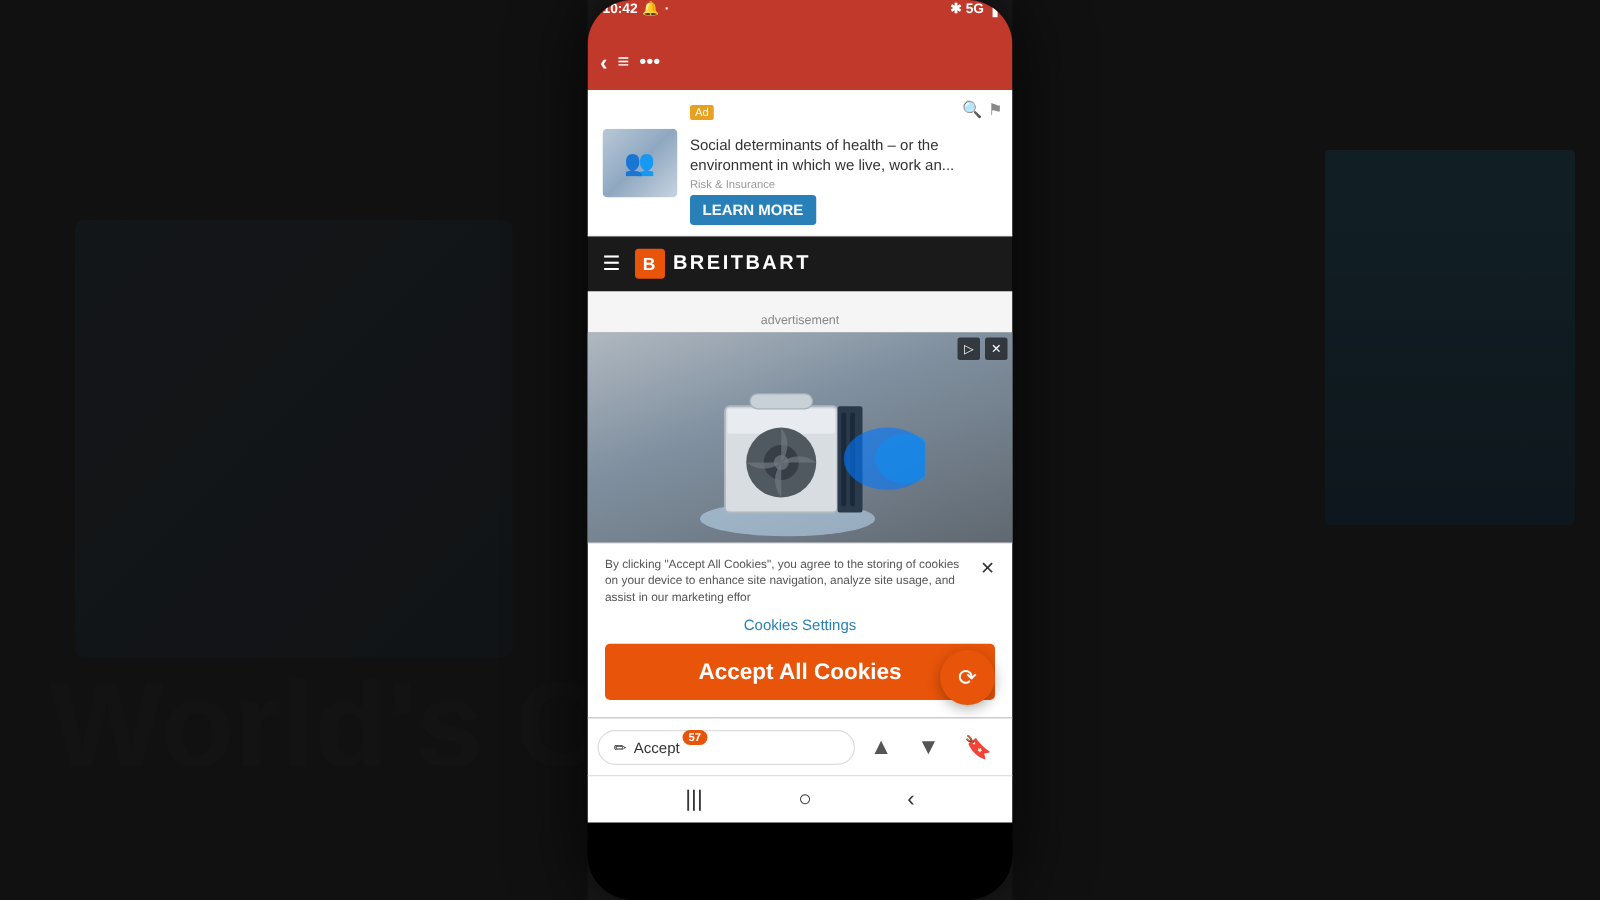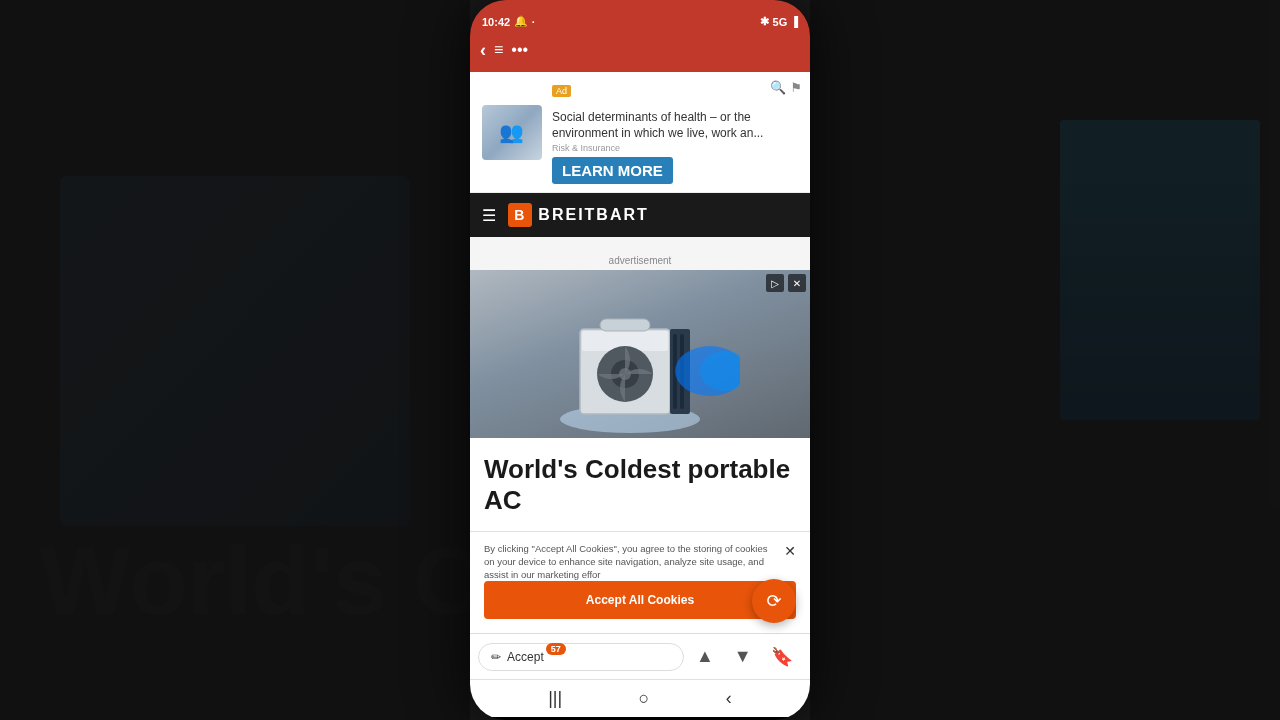--- a/index.html
+++ b/index.html
@@ -24,21 +24,21 @@
       border-radius: 36px;
       overflow: hidden;
       box-shadow: 0 0 60px rgba(0,0,0,0.8);
     }
 
     
     .status-bar {
       background: #c0392b;
       height: 28px;
       display: flex;
-      align-items: flex-end;
+      align-items: flex-start;
       justify-content: space-between;
       padding: 0 12px;
       color: white;
       font-size: 11px;
       font-weight: bold;
     }
 
     .status-left {
       display: flex;
       align-items: center;
@@ -153,21 +153,21 @@
       position: absolute;
       top: 8px;
       right: 8px;
       display: flex;
       gap: 4px;
     }
 
     .learn-more-btn {
       background: #2980b9;
       color: white;
-      font-size: 15px;
+      font-size: 12px;
       border: none;
       padding: 5px 10px;
       border-radius: 3px;
       cursor: pointer;
       margin-top: 4px;
       font-weight: bold;
     }
 
     
     .site-header {
@@ -296,21 +296,21 @@
       text-align: center;
       color: #2980b9;
       font-size: 12px;
       padding: 8px 0;
       text-decoration: none;
     }
 
     .accept-btn {
       background: #e8540a;
       color: white;
-      font-size: 12px;
+      font-size: 18px;
       font-weight: bold;
       border: none;
       width: 100%;
       padding: 12px;
       border-radius: 4px;
       cursor: pointer;
       margin-bottom: 4px;
     }
 
     
@@ -543,30 +543,28 @@
           <rect x="130" y="55" width="20" height="85" rx="2" fill="#2a3a4a"></rect>
           <rect x="133" y="60" width="4" height="75" rx="2" fill="#1a2a3a"></rect>
           <rect x="140" y="60" width="4" height="75" rx="2" fill="#1a2a3a"></rect>
 
           <ellipse cx="170" cy="97" rx="35" ry="25" fill="rgba(0,120,255,0.6)"></ellipse>
           <ellipse cx="185" cy="97" rx="25" ry="20" fill="rgba(0,150,255,0.4)"></ellipse>
 
           <rect x="60" y="45" width="50" height="12" rx="6" fill="#c8d0d8" stroke="#a8b0b8" stroke-width="1"></rect>
         </svg>
       </div>
-      <div class="ac-ad-text">
-        <div class="ac-ad-headline">World's Coldest portable AC</div>
-      </div>
     </div>
 
     <div class="cookie-banner">
       <div class="cookie-text">
         <span>By clicking "Accept All Cookies", you agree to the storing of cookies on your device to enhance site navigation, analyze site usage, and assist in our marketing effor</span>
         <span class="cookie-close">✕</span>
       </div>
+      <a class="cookies-settings-link">Cookies Settings</a>
       <button class="accept-btn">Accept All Cookies</button>
     </div>
 
     <div class="bottom-toolbar" style="position:relative;">
       <button class="comment-btn">
         <span>✏</span>
         <span>Accept</span>
         <span class="comment-count-badge">57</span>
       </button>
       <button class="toolbar-icon-btn">▲</button>

